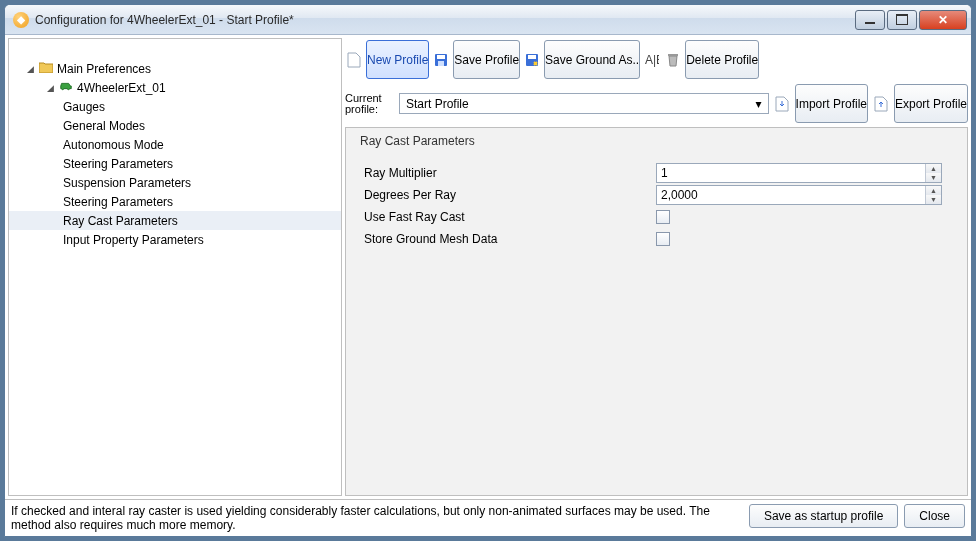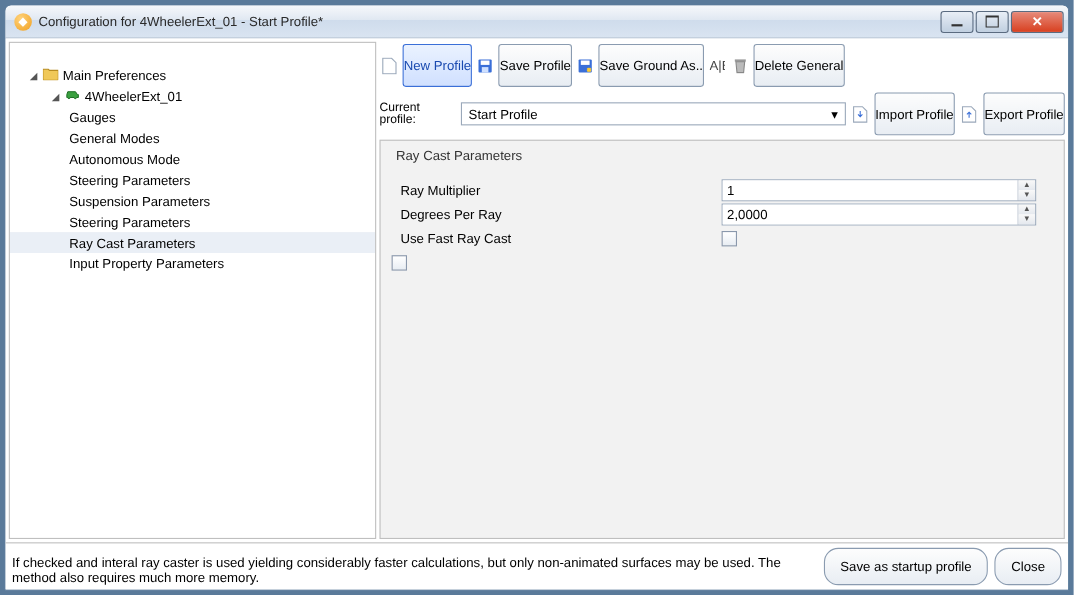--- a/index.html
+++ b/index.html
@@ -34,40 +34,40 @@
 
 .main { flex: 1; display: flex; flex-direction: column; margin: 3px 3px 3px 0; }
 
 
 .toolbar { display: flex; flex-wrap: wrap; gap: 3px; align-items: center; padding: 2px 0 4px 0; }
 .tb-icon { width: 18px; height: 18px; display: flex; align-items: center; justify-content: center; }
 .tb-btn { height: 39px; padding: 0 0; border: 1px solid #8a9bb0; border-radius: 3px; background: linear-gradient(#fdfdfd, #e8edf3); cursor: pointer; display: flex; align-items: center; }
 .tb-btn.primary { border-color: #3a6fd8; color: #1a4ab0; background: linear-gradient(#eaf2ff, #d0e0ff); }
 .profile-row { display: flex; align-items: center; gap: 4px; width: 100%; margin-top: 2px; }
 .profile-lbl { width: 50px; line-height: 11px; font-size: 11px; }
-.profile-select { flex: 1; height: 21px; border: 1px solid #9aa8ba; background: #fff; padding: 0 6px; display: flex; align-items: center; justify-content: space-between; cursor: pointer; margin-left: 20px; }
+.profile-select { flex: 1; height: 21px; border: 1px solid #9aa8ba; background: #fff; padding: 0 6px; display: flex; align-items: center; justify-content: space-between; cursor: pointer; }
 
 
 .panel { flex: 1; border: 1px solid #bfbfbf; background: #f2f2f2; position: relative; }
 .group { position: absolute; top: 6px; left: 10px; right: 10px; }
 .group-title { font-size: 12px; padding: 0 4px; color: #333; }
 .fields { margin-top: 14px; }
 .field-row { display: flex; align-items: center; height: 22px; }
 .field-label { width: 300px; padding-left: 8px; }
 .field-input { flex: 1; display: flex; align-items: center; }
 .spinner { width: 286px; height: 20px; border: 1px solid #9aa8ba; background: #fff; display: flex; }
 .spinner input { flex: 1; border: none; outline: none; padding: 0 4px; font-size: 12px; }
 .spinner-btns { width: 16px; display: flex; flex-direction: column; border-left: 1px solid #c0c8d4; }
 .spinner-btns span { flex: 1; display: flex; align-items: center; justify-content: center; font-size: 7px; color: #555; background: linear-gradient(#f8f8f8,#e4e8ee); cursor: pointer; }
 .chk { width: 14px; height: 14px; border: 1px solid #8a98ac; background: linear-gradient(#fff,#e8edf3); display: flex; align-items: center; justify-content: center; font-size: 10px; color: #2a6fc8; cursor: pointer; }
 
 
-.footer { display: flex; align-items: flex-end; border-top: 1px solid #bfbfbf; background: #fff; padding: 4px 6px; gap: 6px; }
+.footer { display: flex; align-items: flex-start; border-top: 1px solid #bfbfbf; background: #fff; padding: 4px 6px; gap: 6px; }
 .help-text { flex: 1; font-size: 12px; line-height: 14px; }
-.footer .tb-btn { height: 34px; padding: 0 14px; border-radius: 13px; }
+.footer .tb-btn { height: 24px; padding: 0 14px; }
 </style>
 </head>
 <body>
 
 <div class="window">
   <div class="titlebar">
     <div class="title-icon">◆</div>
     <div class="title-text">Configuration for 4WheelerExt_01 - Start Profile*</div>
     <div class="win-controls">
       <div class="win-btn win-min"></div>
@@ -162,21 +162,21 @@
               <text x="0" y="11" font-size="8" fill="#444">A|B</text>
             </svg>
         </span>
         <span class="tb-icon">
           <svg width="12" height="14" viewBox="0 0 12 14">
               <path d="M2 3h8l-1 10H3z" fill="#bbb" stroke="#888"></path>
               <rect x="1" y="1" width="10" height="2" fill="#999"></rect>
             </svg>
         </span>
         <button class="tb-btn">
-            <span>Delete General</span>
+            <span>Delete Profile</span>
           </button>
 
         <div class="profile-row">
           <div class="profile-lbl">Current profile:</div>
           <div class="profile-select">
             <span>Start Profile</span>
             <span>▾</span>
           </div>
           <span class="tb-icon">
             <svg width="14" height="16" viewBox="0 0 14 16">
@@ -227,20 +227,21 @@
                 </div>
               </div>
             </div>
             <div class="field-row">
               <div class="field-label">Use Fast Ray Cast</div>
               <div class="field-input">
                   <div class="chk"></div>
                 </div>
             </div>
             <div class="field-row">
+              <div class="field-label">Store Ground Mesh Data</div>
               <div class="field-input">
                   <div class="chk"></div>
                 </div>
             </div>
           </div>
         </div>
       </div>
     </div>
   </div>
 

